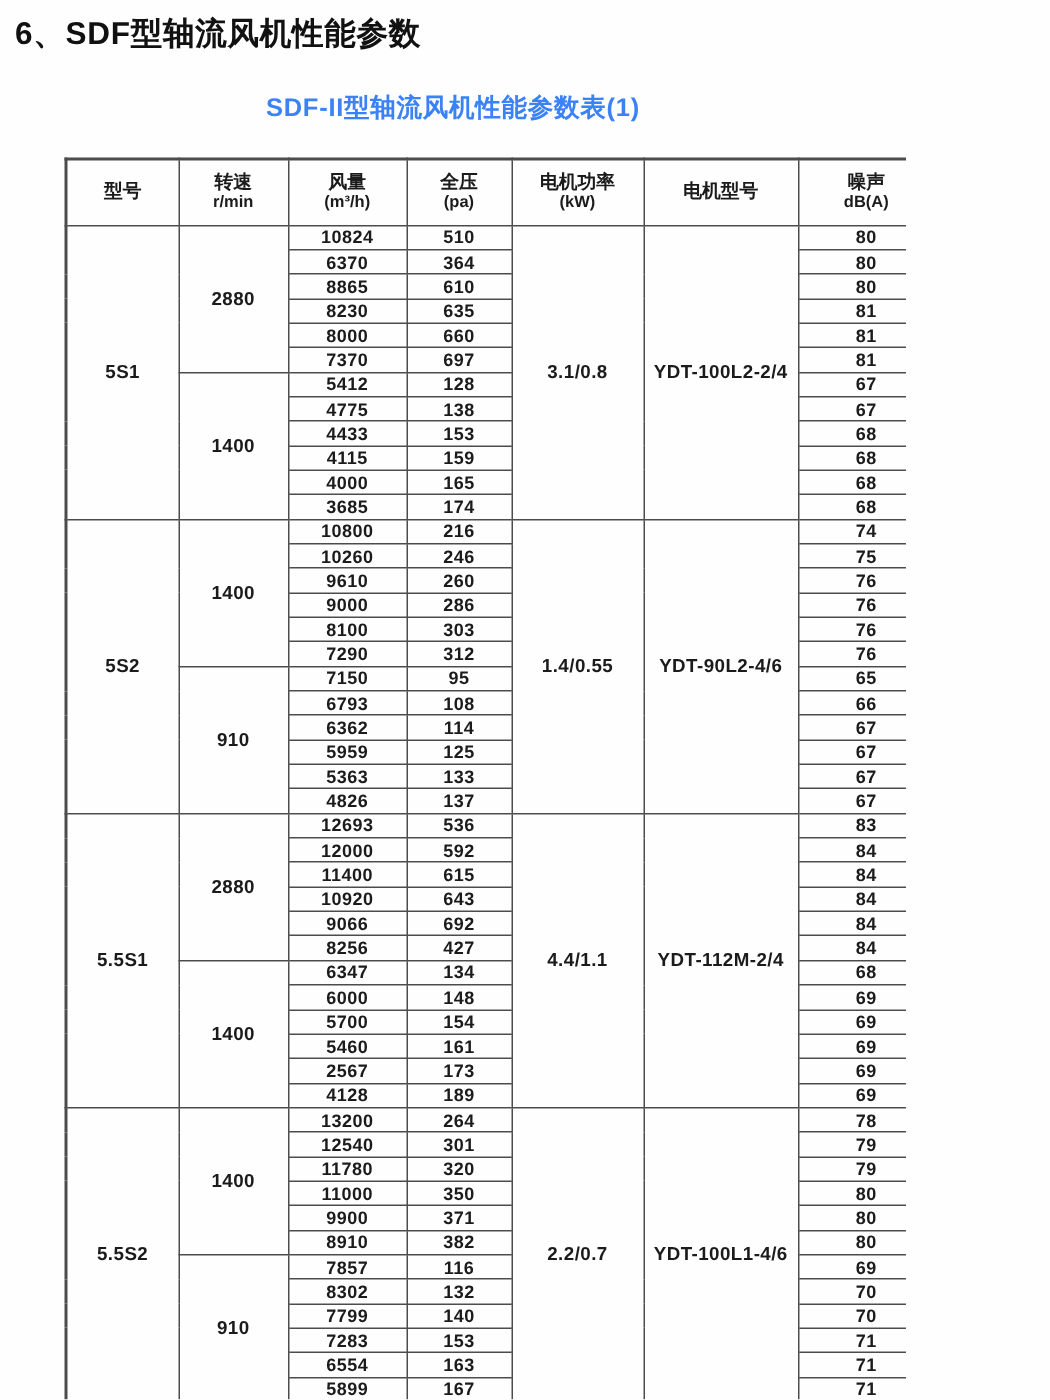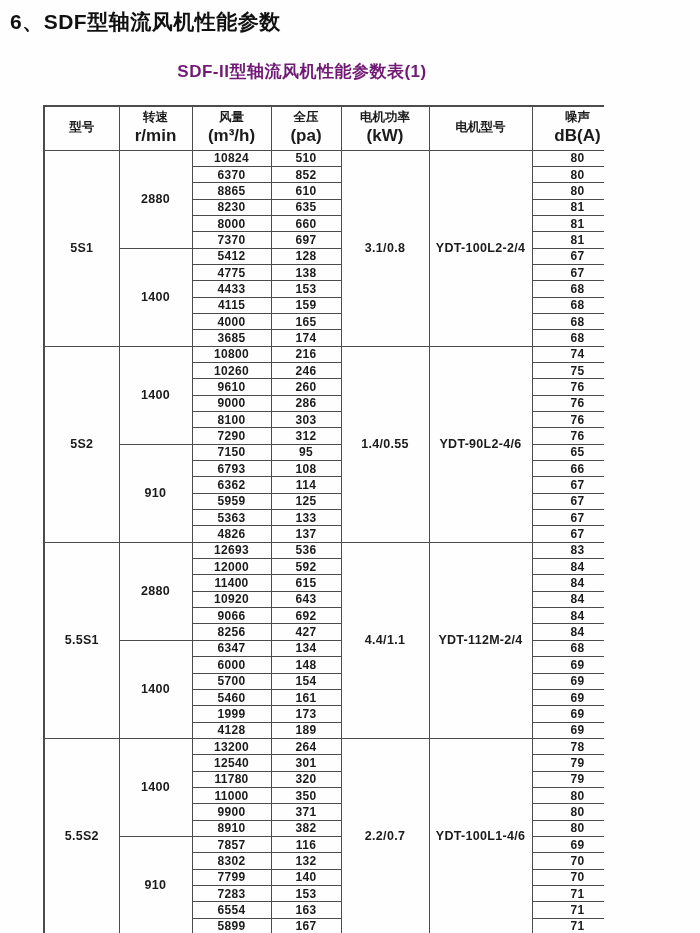--- a/index.html
+++ b/index.html
@@ -18,21 +18,21 @@
   .heading {
     font-size: 21px;
     font-weight: bold;
     color: #111;
     padding: 8px 0 0 10px;
     letter-spacing: 0.5px;
   }
   .subtitle {
     font-size: 17px;
     font-weight: bold;
-    color: #701a75;
+    color: #3b82f6;
     text-align: center;
     margin-top: 24px;
     margin-bottom: 22px;
     letter-spacing: 0.5px;
   }
   table.fan-table {
     border-collapse: collapse;
     table-layout: fixed;
     width: 641px;
     margin-left: 43px;
@@ -46,21 +46,21 @@
     color: #1b1b1b;
     padding: 0;
     overflow: hidden;
   }
   .fan-table thead th {
     height: 44px;
     font-size: 12.5px;
     line-height: 1.25;
   }
   .fan-table thead th .hline2 {
-    font-size: 17px;
+    font-size: 11px;
   }
   .fan-table tbody td {
     height: 16.35px;
     font-size: 12px;
     line-height: 1;
     letter-spacing: 0.3px;
   }
   .fan-table td.model-cell,
   .fan-table td.speed-cell,
   .fan-table td.motor-power-cell,
@@ -128,21 +128,21 @@
           <td class="speed-cell" rowspan="6">2880</td>
           <td class="airflow-cell">10824</td>
           <td class="pressure-cell">510</td>
           <td class="motor-power-cell" rowspan="12">3.1/0.8</td>
           <td class="motor-model-cell" rowspan="12">YDT-100L2-2/4</td>
           <td class="noise-cell">80</td>
           <td class="weight-cell" rowspan="12">86</td>
         </tr>
         <tr>
           <td class="airflow-cell">6370</td>
-          <td class="pressure-cell">852</td>
+          <td class="pressure-cell">364</td>
           <td class="noise-cell">80</td>
         </tr>
         <tr>
           <td class="airflow-cell">8865</td>
           <td class="pressure-cell">610</td>
           <td class="noise-cell">80</td>
         </tr>
         <tr>
           <td class="airflow-cell">8230</td>
           <td class="pressure-cell">635</td>
@@ -305,21 +305,21 @@
           <td class="airflow-cell">5700</td>
           <td class="pressure-cell">154</td>
           <td class="noise-cell">69</td>
         </tr>
         <tr>
           <td class="airflow-cell">5460</td>
           <td class="pressure-cell">161</td>
           <td class="noise-cell">69</td>
         </tr>
         <tr>
-          <td class="airflow-cell">1999</td>
+          <td class="airflow-cell">2567</td>
           <td class="pressure-cell">173</td>
           <td class="noise-cell">69</td>
         </tr>
         <tr>
           <td class="airflow-cell">4128</td>
           <td class="pressure-cell">189</td>
           <td class="noise-cell">69</td>
         </tr>
         <tr>
           <td class="model-cell" rowspan="12">5.5S2</td>

